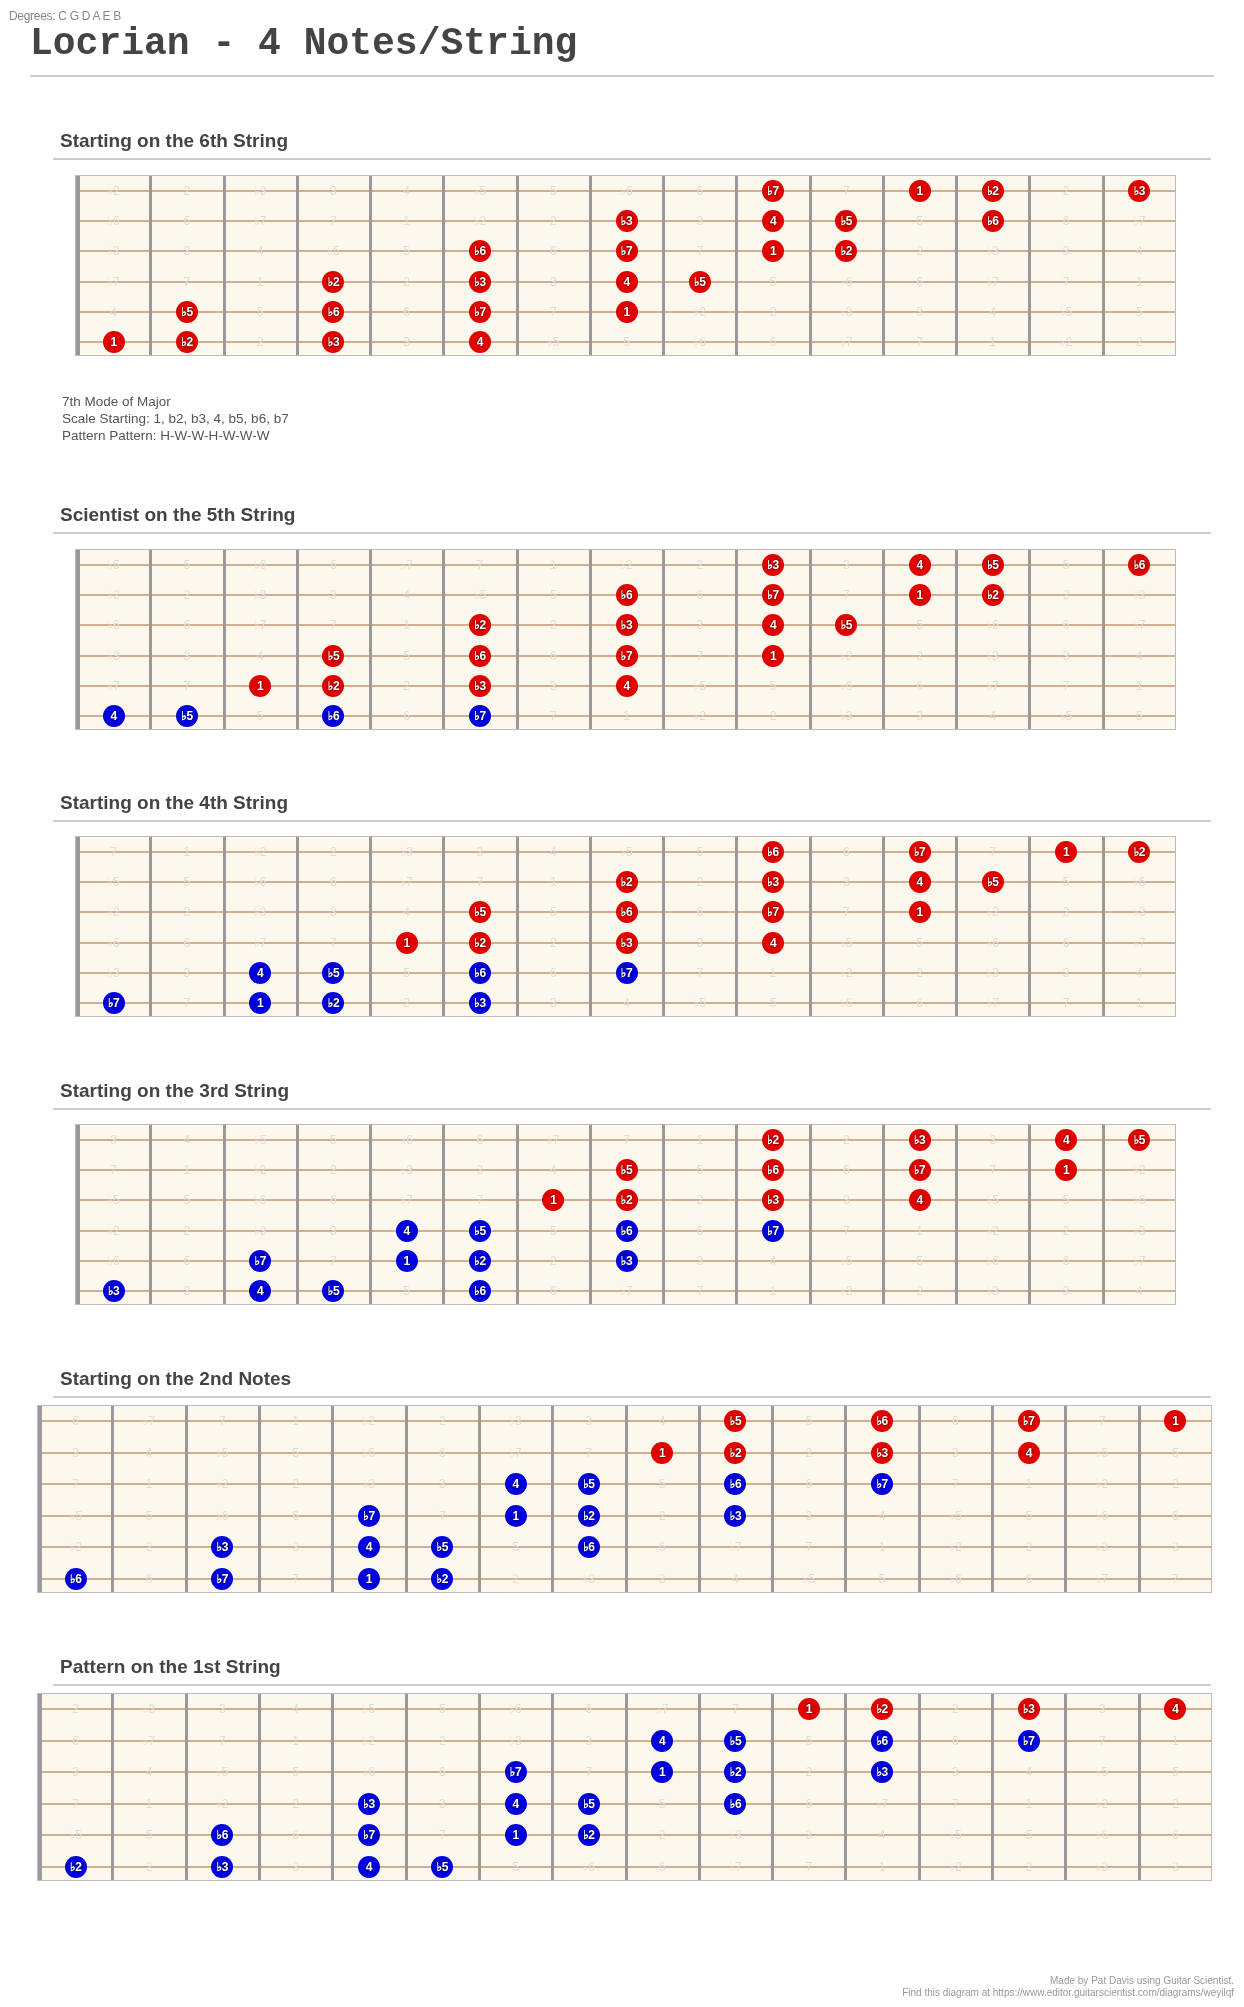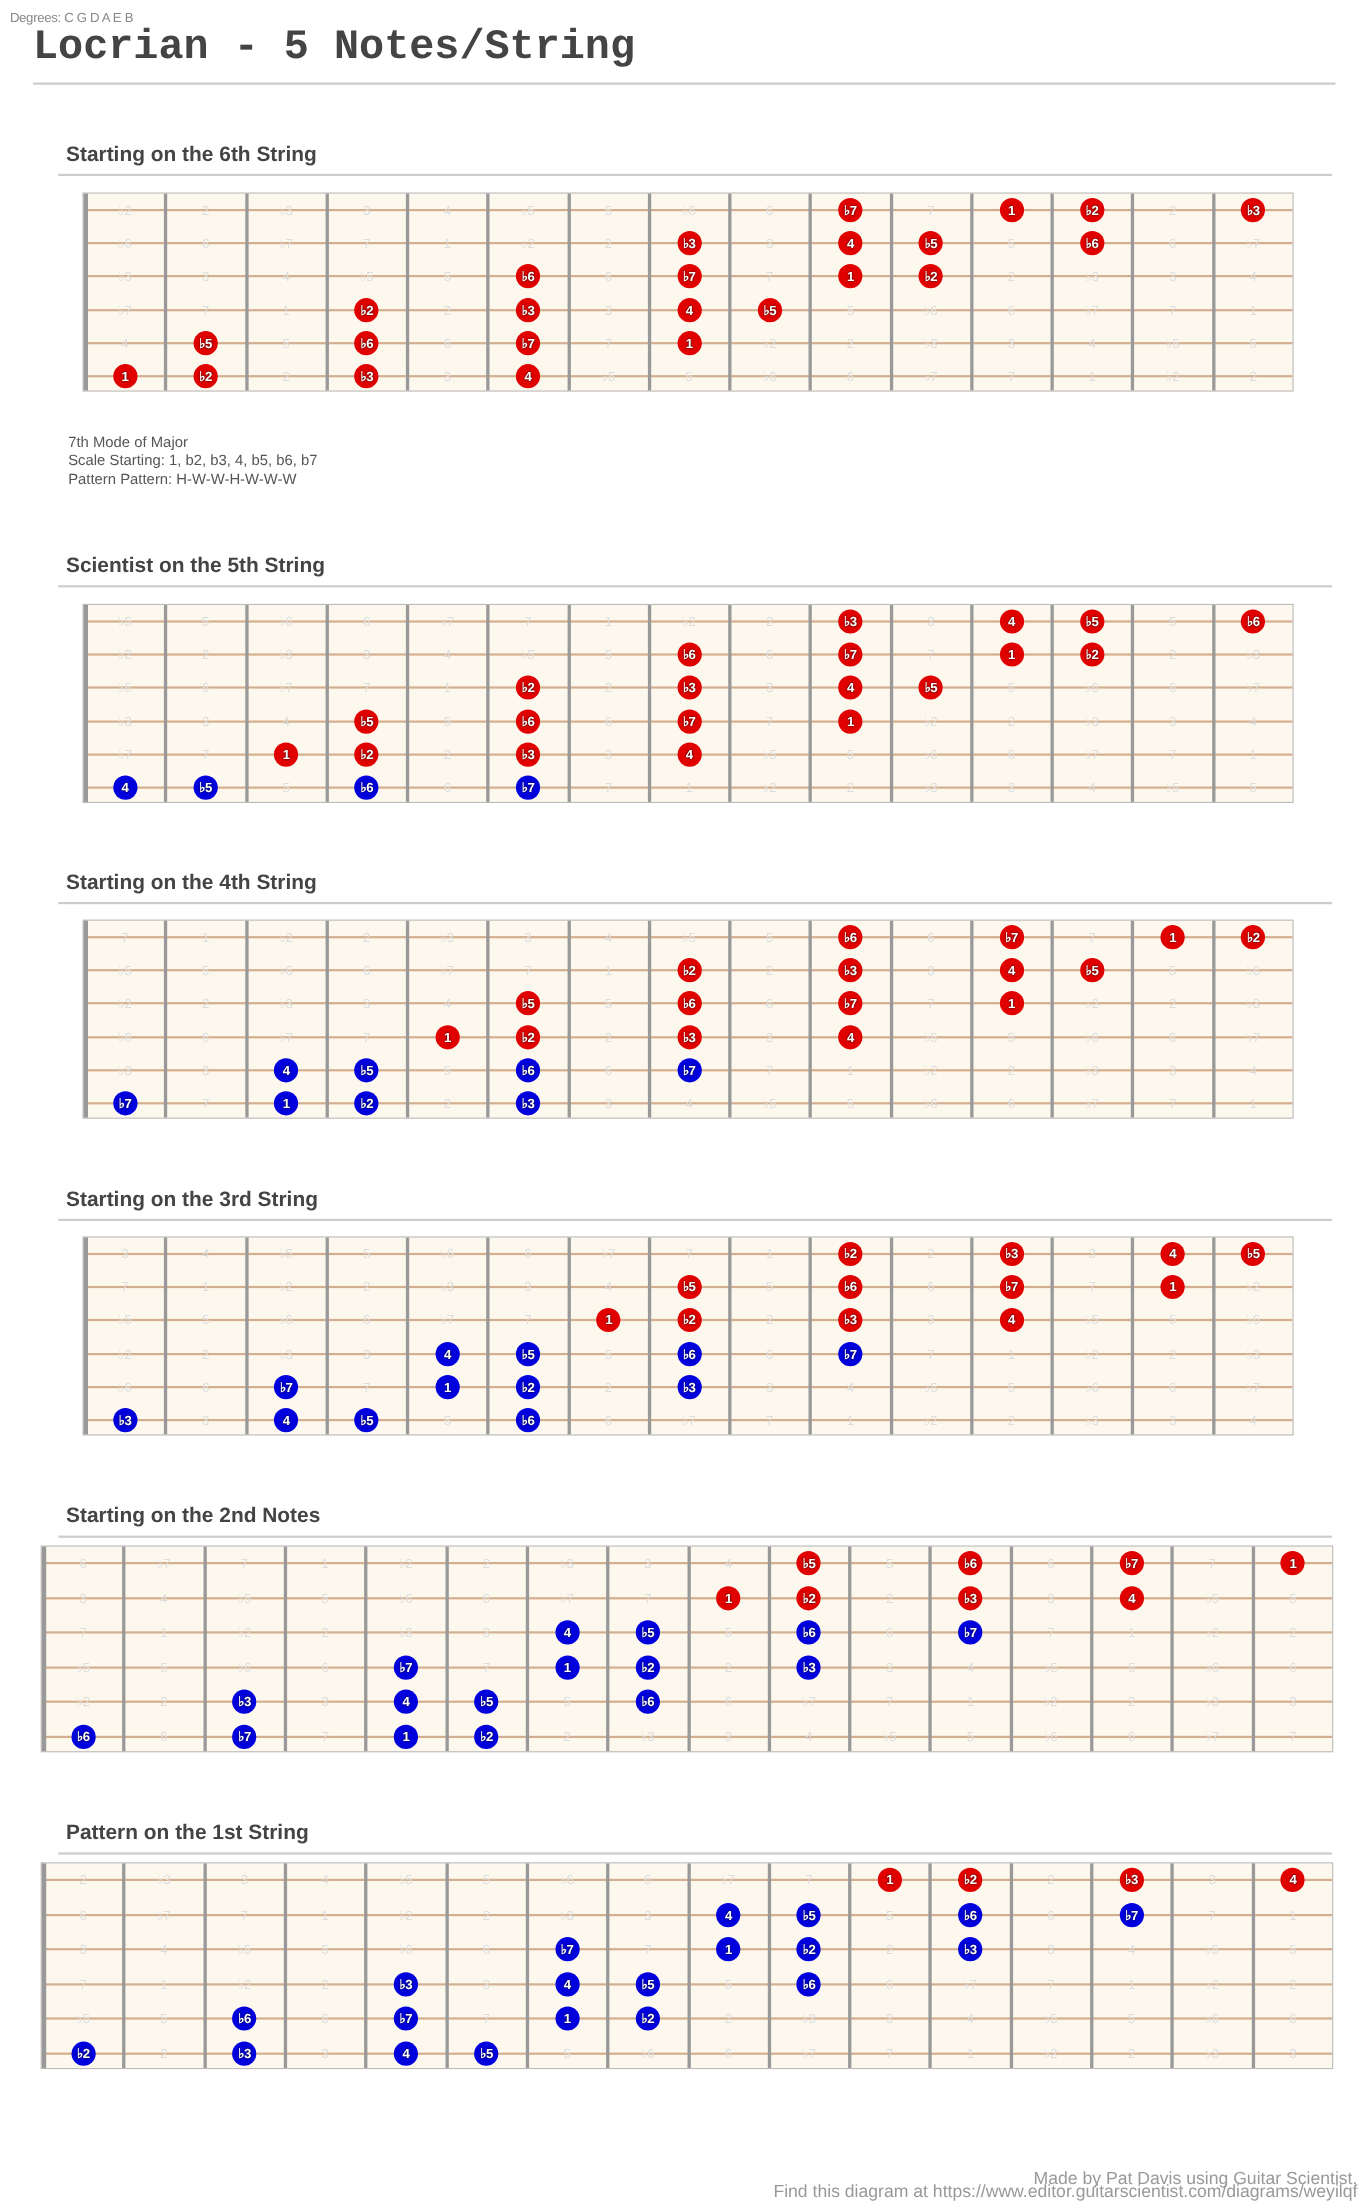--- a/index.html
+++ b/index.html
@@ -11,27 +11,27 @@
   .section-rule{position:absolute;height:2px;background:#ccc;}
   .info{position:absolute;left:62px;top:393px;font-size:13.5px;line-height:17px;color:#555;}
   .board{position:absolute;background:#fdf8ee;border:1px solid #bbb;box-sizing:border-box;}
   .fret{position:absolute;top:0;bottom:0;width:3px;background:#999;}
   .fret.nut{width:4px;}
   .string{position:absolute;left:0;right:0;height:2px;background:#d4af8f;}
   .bg{position:absolute;width:40px;margin-left:-20px;text-align:center;font-size:12px;color:#ddd;line-height:14px;margin-top:-7px;}
   .dot{position:absolute;width:22px;height:22px;margin-left:-11px;margin-top:-11px;border-radius:50%;color:#fff;font-weight:bold;font-size:12px;line-height:22px;text-align:center;text-shadow:0 0 2px #000;letter-spacing:-0.5px;}
   .dot.red{background:#e00000;}
   .dot.blue{background:#0000dd;}
-  .footer{position:absolute;right:10px;top:1975px;font-size:16px;line-height:12px;color:#999;text-align:right;}
+  .footer{position:absolute;right:10px;top:1975px;font-size:10px;line-height:12px;color:#999;text-align:right;}
 </style>
 </head>
 <body>
 
 <div class="tuning">Degrees: C G D A E B</div>
-<div class="title">Locrian - 5 Notes/String</div>
+<div class="title">Locrian - 4 Notes/String</div>
 <div class="title-rule"></div>
 
 <div class="info">
   <div>7th Mode of Major</div>
   <div>Scale Starting: 1, b2, b3, 4, b5, b6, b7</div>
   <div>Pattern Pattern: H-W-W-H-W-W-W</div>
 </div>
 
 <div id="sections">
     <div class="section-title" style="left: 60px; top: 130px;">Starting on the 6th String</div>

